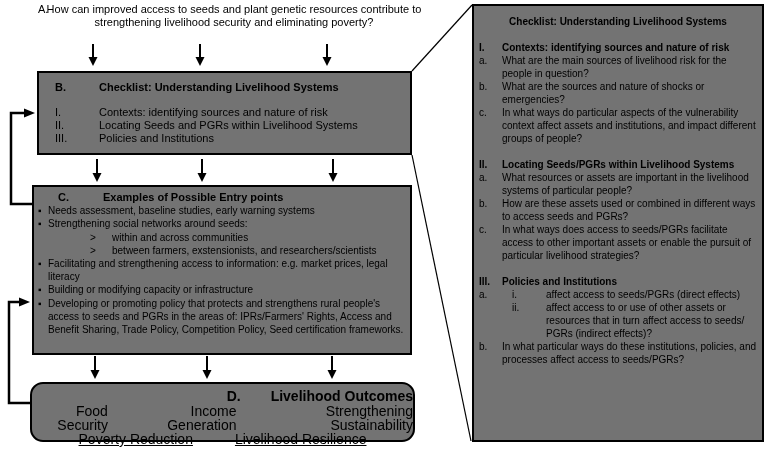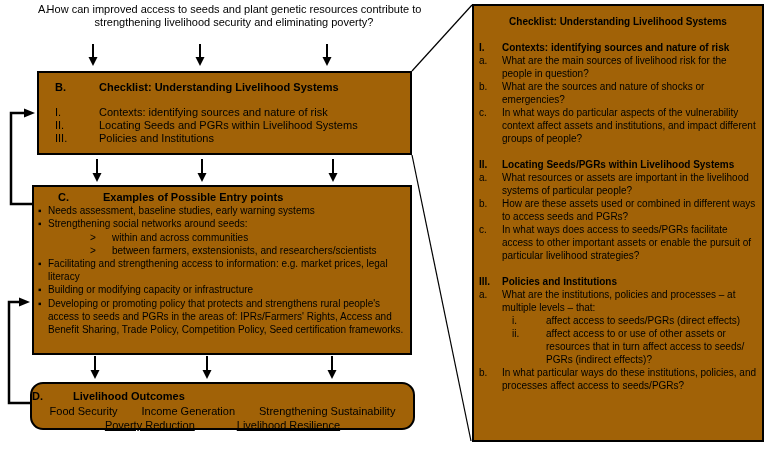--- a/index.html
+++ b/index.html
@@ -10,38 +10,38 @@
     font-family: "Liberation Sans", sans-serif;
     overflow: hidden;
   }
   .svg-overlay { position: absolute; left: 0; top: 0; z-index: 5; pointer-events: none; }
 
   
   .question { position: absolute; left: 38px; top: 3px; width: 392px; font-size: 11px; line-height: 12.5px; text-align: center; }
   .q-label { position: absolute; left: 0; top: 0; }
 
   
-  .box { position: absolute; border: 2px solid #000; background: #a16207; }
+  .box { position: absolute; border: 2px solid #000; background: #737373; }
 
   
   .box-b { left: 37px; top: 71px; width: 375px; height: 84px; font-size: 11px; }
   .b-row { display: grid; grid-template-columns: 44px 1fr; padding-left: 16px; line-height: 13px; }
   .b-title { padding-top: 8px; font-weight: bold; }
   .b-items { margin-top: 12px; }
 
   
   .box-c { left: 32px; top: 185px; width: 380px; height: 170px; font-size: 10px; line-height: 13.2px; padding-top: 4px; }
   .c-title { display: grid; grid-template-columns: 45px 1fr; padding-left: 24px; font-weight: bold; font-size: 11px; }
   .c-list { padding-left: 4px; padding-right: 2px; }
   .c-item { display: grid; grid-template-columns: 10px 1fr; }
   .c-item.sub { margin-left: 52px; grid-template-columns: 22px 1fr; }
   .c-marker { text-align: left; }
 
   
-  .box-d { left: 30px; top: 382px; width: 385px; height: 48px; border-radius: 13px; font-size: 11px; text-align: left; padding-top: 5px; }
+  .box-d { left: 30px; top: 382px; width: 385px; height: 60px; border-radius: 13px; font-size: 14px; text-align: right; padding-top: 5px; }
   .d-title { font-weight: bold; line-height: 15px; }
   .d-label { margin-right: 30px; }
   .d-row { display: flex; justify-content: center; line-height: 14px; gap: 36px; }
   .d-row1 { column-gap: 24px; }
   .d-row2 { column-gap: 42px; text-decoration: underline; }
 
   
   .panel { left: 472px; top: 4px; width: 292px; height: 438px; font-size: 10px; line-height: 13px; padding: 6px 5px 0 5px; }
   .panel-title { font-weight: bold; text-align: center; margin-top: 3px; }
   .p-section { margin-top: 13px; }
@@ -174,21 +174,20 @@
     </div>
 
     <div class="p-section">
       <div class="p-row p-header">
         <span>III.</span>
         <span>Policies and Institutions</span>
       </div>
       <div class="p-row">
         <span>a.</span>
         <div>
-          <div>What are the institutions, policies and processes – at multiple levels – that:</div>
           <div class="p-subrow">
             <span>i.</span>
             <span>affect access to seeds/PGRs (direct effects)</span>
           </div>
           <div class="p-subrow">
             <span>ii.</span>
             <span>affect access to or use of other assets or resources that in turn affect access to seeds/ PGRs (indirect effects)?</span>
           </div>
         </div>
       </div>

